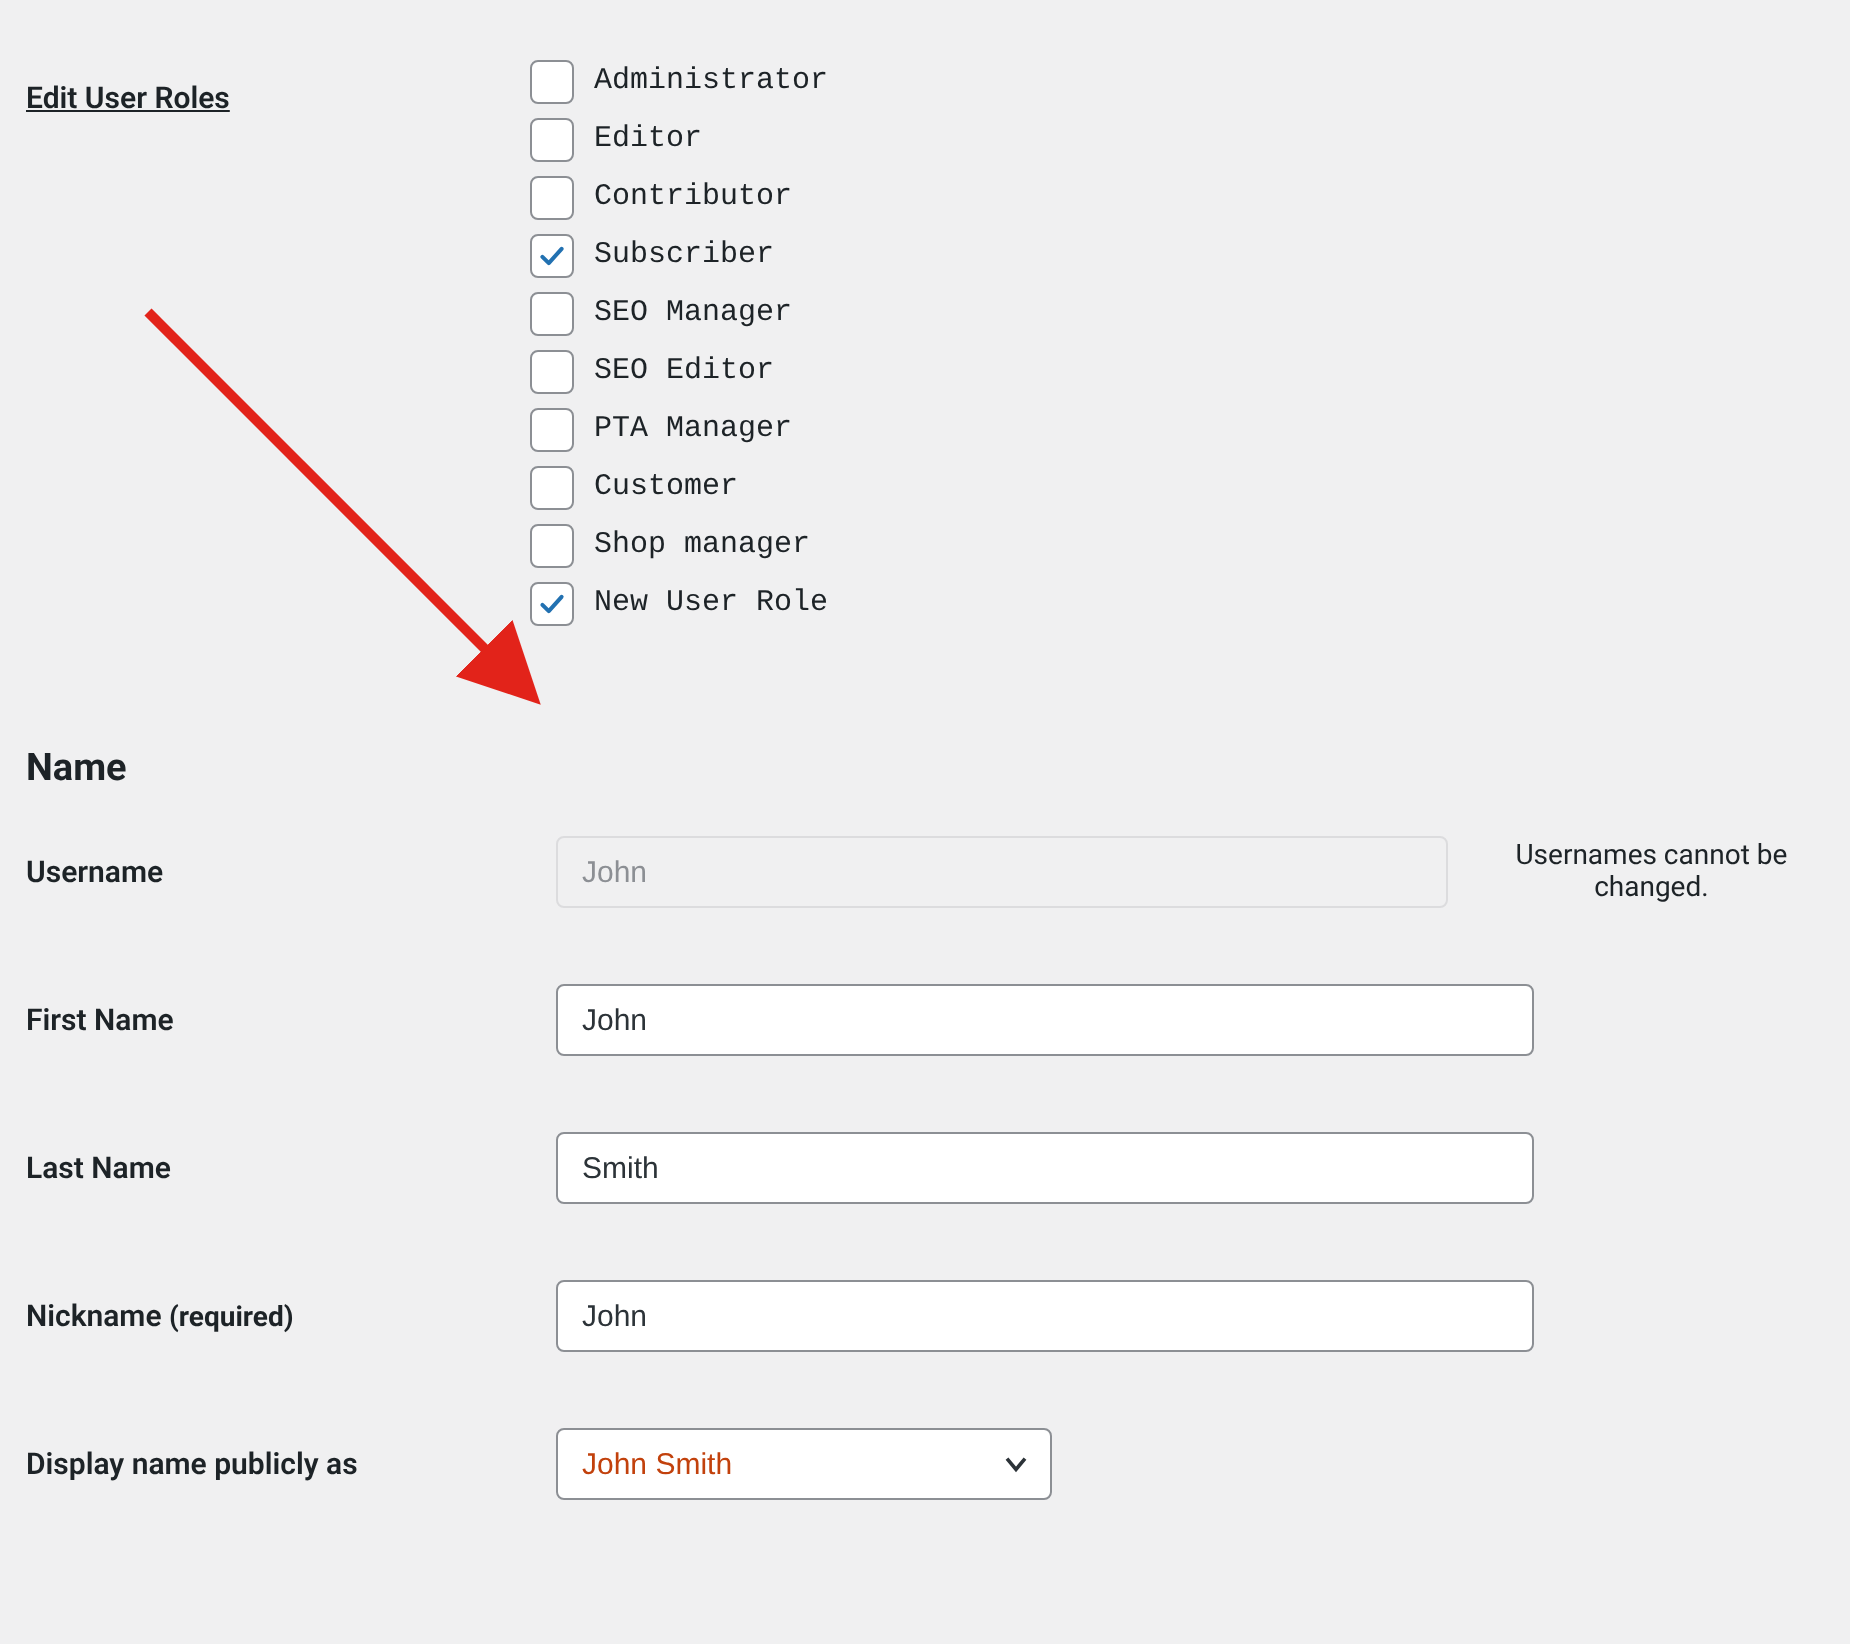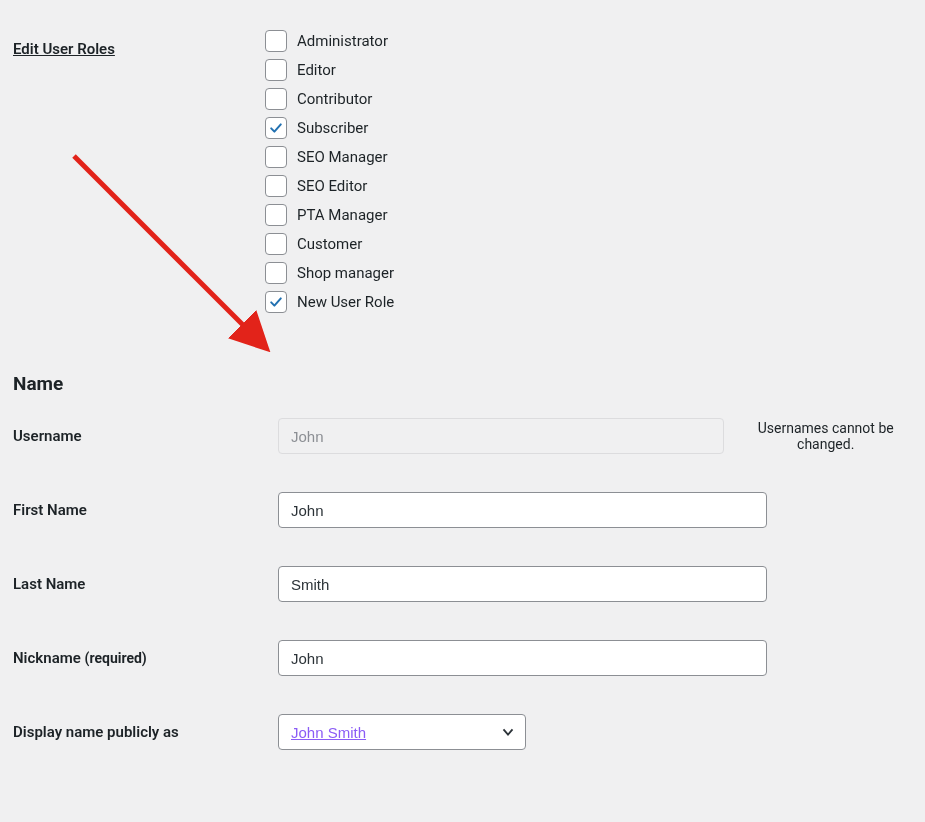--- a/index.html
+++ b/index.html
@@ -47,20 +47,21 @@
     .roles-row .form-input-col {
       padding-top: 26px;
       padding-bottom: 18px;
       display: block;
     }
     .checkbox-row {
       display: flex;
       align-items: center;
       gap: 10px;
       padding: 3.5px 0;
+      font-family: Liberation Mono, monospace;
     }
     .custom-checkbox {
       width: 22px;
       height: 22px;
       border: 1px solid #8c8f94;
       border-radius: 4px;
       background: #fff;
       display: inline-flex;
       align-items: center;
       justify-content: center;
@@ -111,25 +112,24 @@
       position: relative;
       width: 248px;
     }
     .select-input {
       width: 100%;
       height: 36px;
       border: 1px solid #8c8f94;
       border-radius: 4px;
       padding: 4px 30px 4px 12px;
       font-size: 15px;
-      color: #8b5cf6;
+      color: #c2410c;
       background: #fff;
       appearance: none;
       cursor: pointer;
-      text-decoration: underline;
     }
     .select-chevron {
       position: absolute;
       right: 8px;
       top: 50%;
       transform: translateY(-50%);
       pointer-events: none;
       width: 20px;
       height: 20px;
       display: flex;

